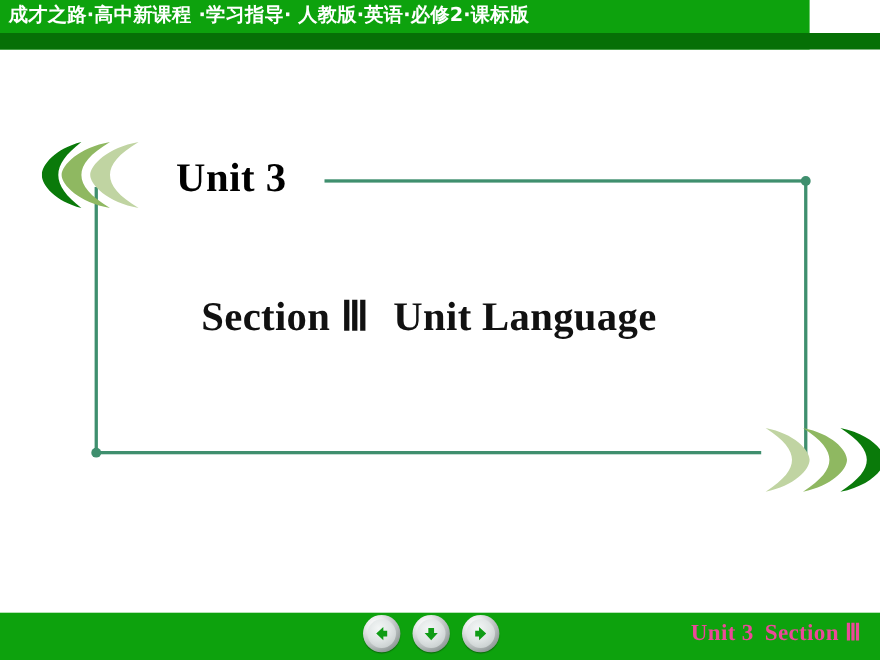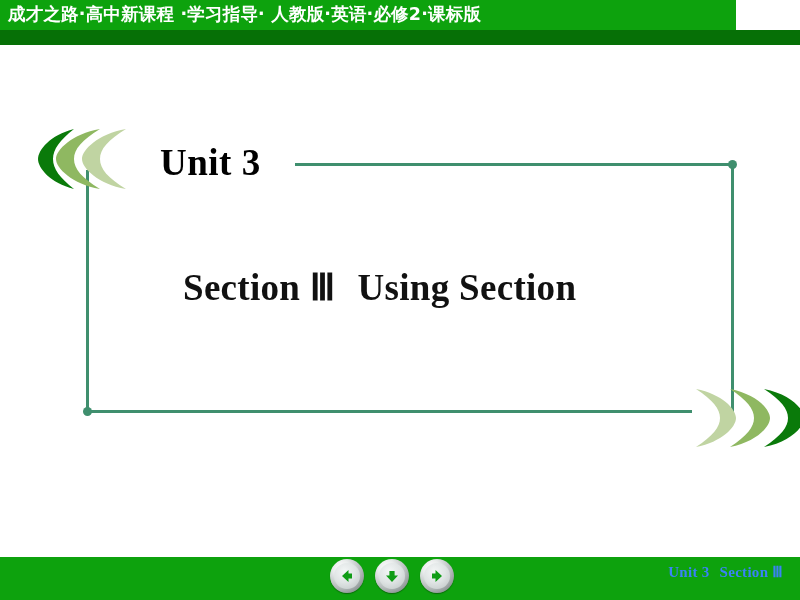--- a/index.html
+++ b/index.html
@@ -154,24 +154,24 @@
     left: 0;
     top: 557px;
     width: 800px;
     height: 43px;
     background: #0da20d;
   }
   #footer-label {
     position: absolute;
     right: 17px;
     top: 563px;
-    color: #3b82f6;
-    font-family: "Liberation Serif", serif;
-    font-weight: bold;
-    font-size: 15px;
+    color: #ec4899;
+    font-family: "Liberation Serif", serif;
+    font-weight: bold;
+    font-size: 21px;
     white-space: nowrap;
     letter-spacing: 0.3px;
   }
   #footer-label .gap {
     display: inline-block;
     width: 10px;
   }
 
   
   #nav-buttons {
@@ -236,21 +236,21 @@
   <div class="chevron-group" id="chev-bottom-right">
     <svg width="120" height="60" viewBox="0 0 120 60">
       <path d="M10 1 C36 6, 50 21, 50 30 C50 39, 36 54, 10 59 C27 48, 34 39, 34 30 C34 21, 27 12, 10 1 Z" fill="#c0d4a2"></path>
       <path d="M44 1 C70 6, 84 21, 84 30 C84 39, 70 54, 44 59 C61 48, 68 39, 68 30 C68 21, 61 12, 44 1 Z" fill="#8fb861"></path>
       <path d="M78 1 C104 6, 118 21, 118 30 C118 39, 104 54, 78 59 C95 48, 102 39, 102 30 C102 21, 95 12, 78 1 Z" fill="#0a7a0a"></path>
     </svg>
   </div>
 
   <div id="unit-label">Unit 3</div>
 
-  <div id="section-title"><span>Section Ⅲ</span><span class="gap"></span><span>Using Section</span></div>
+  <div id="section-title"><span>Section Ⅲ</span><span class="gap"></span><span>Unit Language</span></div>
 
   <div id="footer-band">
     
   </div>
 
   <div id="nav-buttons">
     <div class="nav-btn" id="nav-prev">
       <div class="inner">
         <svg class="arrow-svg" width="18" height="18" viewBox="0 0 18 18">
           <path d="M10.5 3 L4 9 L10.5 15 L10.5 11.6 L14 11.6 L14 6.4 L10.5 6.4 Z" fill="#0f9c15"></path>

